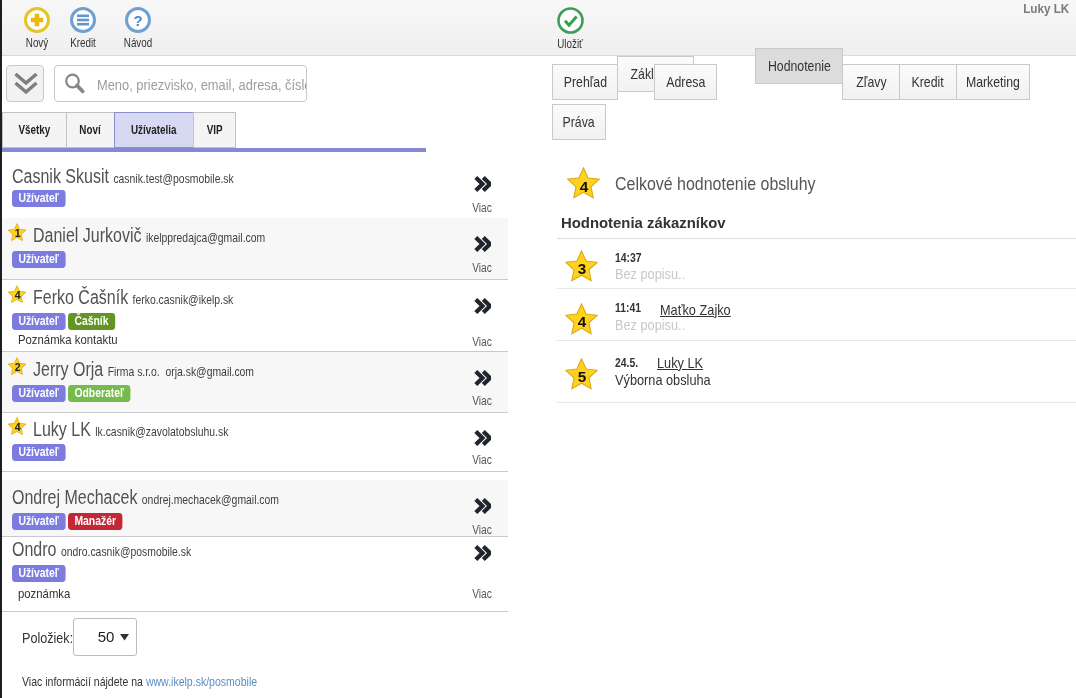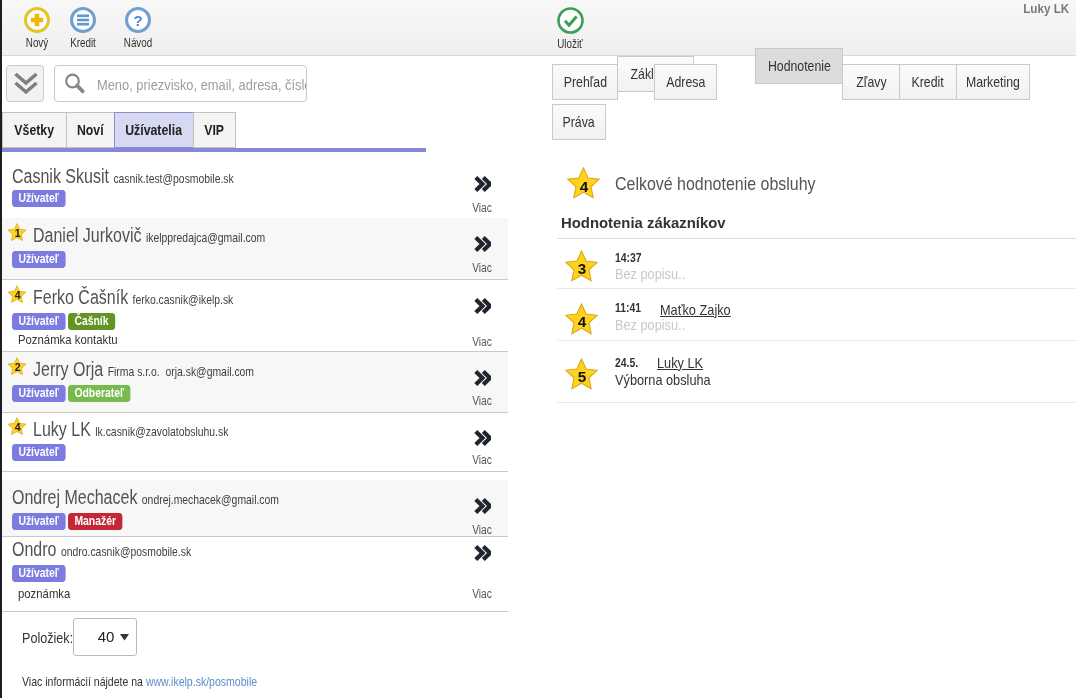--- a/index.html
+++ b/index.html
@@ -9,21 +9,21 @@
 header{position:absolute;left:0;top:0;width:1076px;height:56px;background:linear-gradient(#f8f8f8,#efefef);border-bottom:1px solid #d9d9d9}
 .tool{position:absolute;top:7px;text-align:center;font-size:12px;color:#333}
 .tool .lbl{display:block;margin-top:3px;transform:scaleX(.82)}
 .user{position:absolute;top:1px;right:7px;font-size:13px;font-weight:bold;color:#7a7a7a;transform:scaleX(.9);transform-origin:100% 50%}
 
 .chevbtn{position:absolute;left:6px;top:65px;width:38px;height:37px;background:#f2f2f2;border:1px solid #c9c9c9;border-radius:4px}
 .searchbox{position:absolute;left:54px;top:65px;width:253px;height:37px;background:#fff;border:1px solid #c9c9c9;border-radius:4px;overflow:hidden;white-space:nowrap}
 .searchbox .ph{position:absolute;left:42px;top:10px;font-size:15.5px;color:#9d9d9d;transform:scaleX(.83);transform-origin:0 50%;white-space:pre}
 
 .ltabs{position:absolute;left:2px;top:112px;height:36px}
-.ltab{position:absolute;top:0;height:36px;border:1px solid #c2c2c2;background:#f4f4f4;font-size:15px;font-weight:bold;color:#222;text-align:center;line-height:34px}
+.ltab{position:absolute;top:0;height:36px;border:1px solid #c2c2c2;background:#f4f4f4;font-size:12px;font-weight:bold;color:#222;text-align:center;line-height:34px}
 .ltab span,.rtab span{display:inline-block;transform:scaleX(.82)}
 .ltab.active{background:#d6d9f1;border-color:#898ecd}
 .lunder{position:absolute;left:2px;top:148px;width:424px;height:4px;background:#8588d4}
 
 .row{position:absolute;left:2px;width:506px;border-bottom:1px solid #c9c9c9}
 .row.alt{background:#f7f7f7}
 .name{position:absolute;font-size:20px;color:#525252;white-space:nowrap;transform:scaleX(.8);transform-origin:0 50%}
 .name .em{font-size:13px;color:#3f3f3f}
 .badges{position:absolute;left:0;width:506px;height:18px}
 .badge{position:absolute;border-radius:4px;color:#fff;font-size:13px;font-weight:bold;line-height:14px;padding:1px 8px 2px;transform:scaleX(.8);transform-origin:0 50%;white-space:nowrap}
@@ -207,21 +207,21 @@
   <div class="note" style="top:57px">poznámka</div>
   <div class="more" style="top:16px"><svg width="17" height="16" viewBox="0 0 17 16">
         <path d="M1.8 1.5L8.5 8l-6.7 6.5" fill="none" stroke="#20242c" stroke-width="4.2"></path>
         <path d="M9.3 1.5L16 8l-6.7 6.5" fill="none" stroke="#20242c" stroke-width="4.2"></path>
       </svg></div>
   <div class="viac" style="top:58px">Viac</div>
 </div>
 
 <div class="pole">Položiek:</div>
 <div class="selbox">
-    <span class="v">40</span>
+    <span class="v">50</span>
     <span class="c"><svg width="9" height="7">
         <path d="M0 0h9l-4.5 6.5z" fill="#333"></path>
       </svg></span>
   </div>
 <div class="foot">Viac informácií nájdete na <a>www.ikelp.sk/posmobile</a></div>
 
 <div class="rtab" style="left:552px;top:64px;width:66px"><span>Prehľad</span></div>
 <div class="rtab" style="left:617px;top:56px;width:77px"><span>Základné</span></div>
 <div class="rtab" style="left:654px;top:64px;width:63px"><span>Adresa</span></div>
 <div class="rtab active" style="left:755px;top:48px;width:88px"><span>Hodnotenie</span></div>

